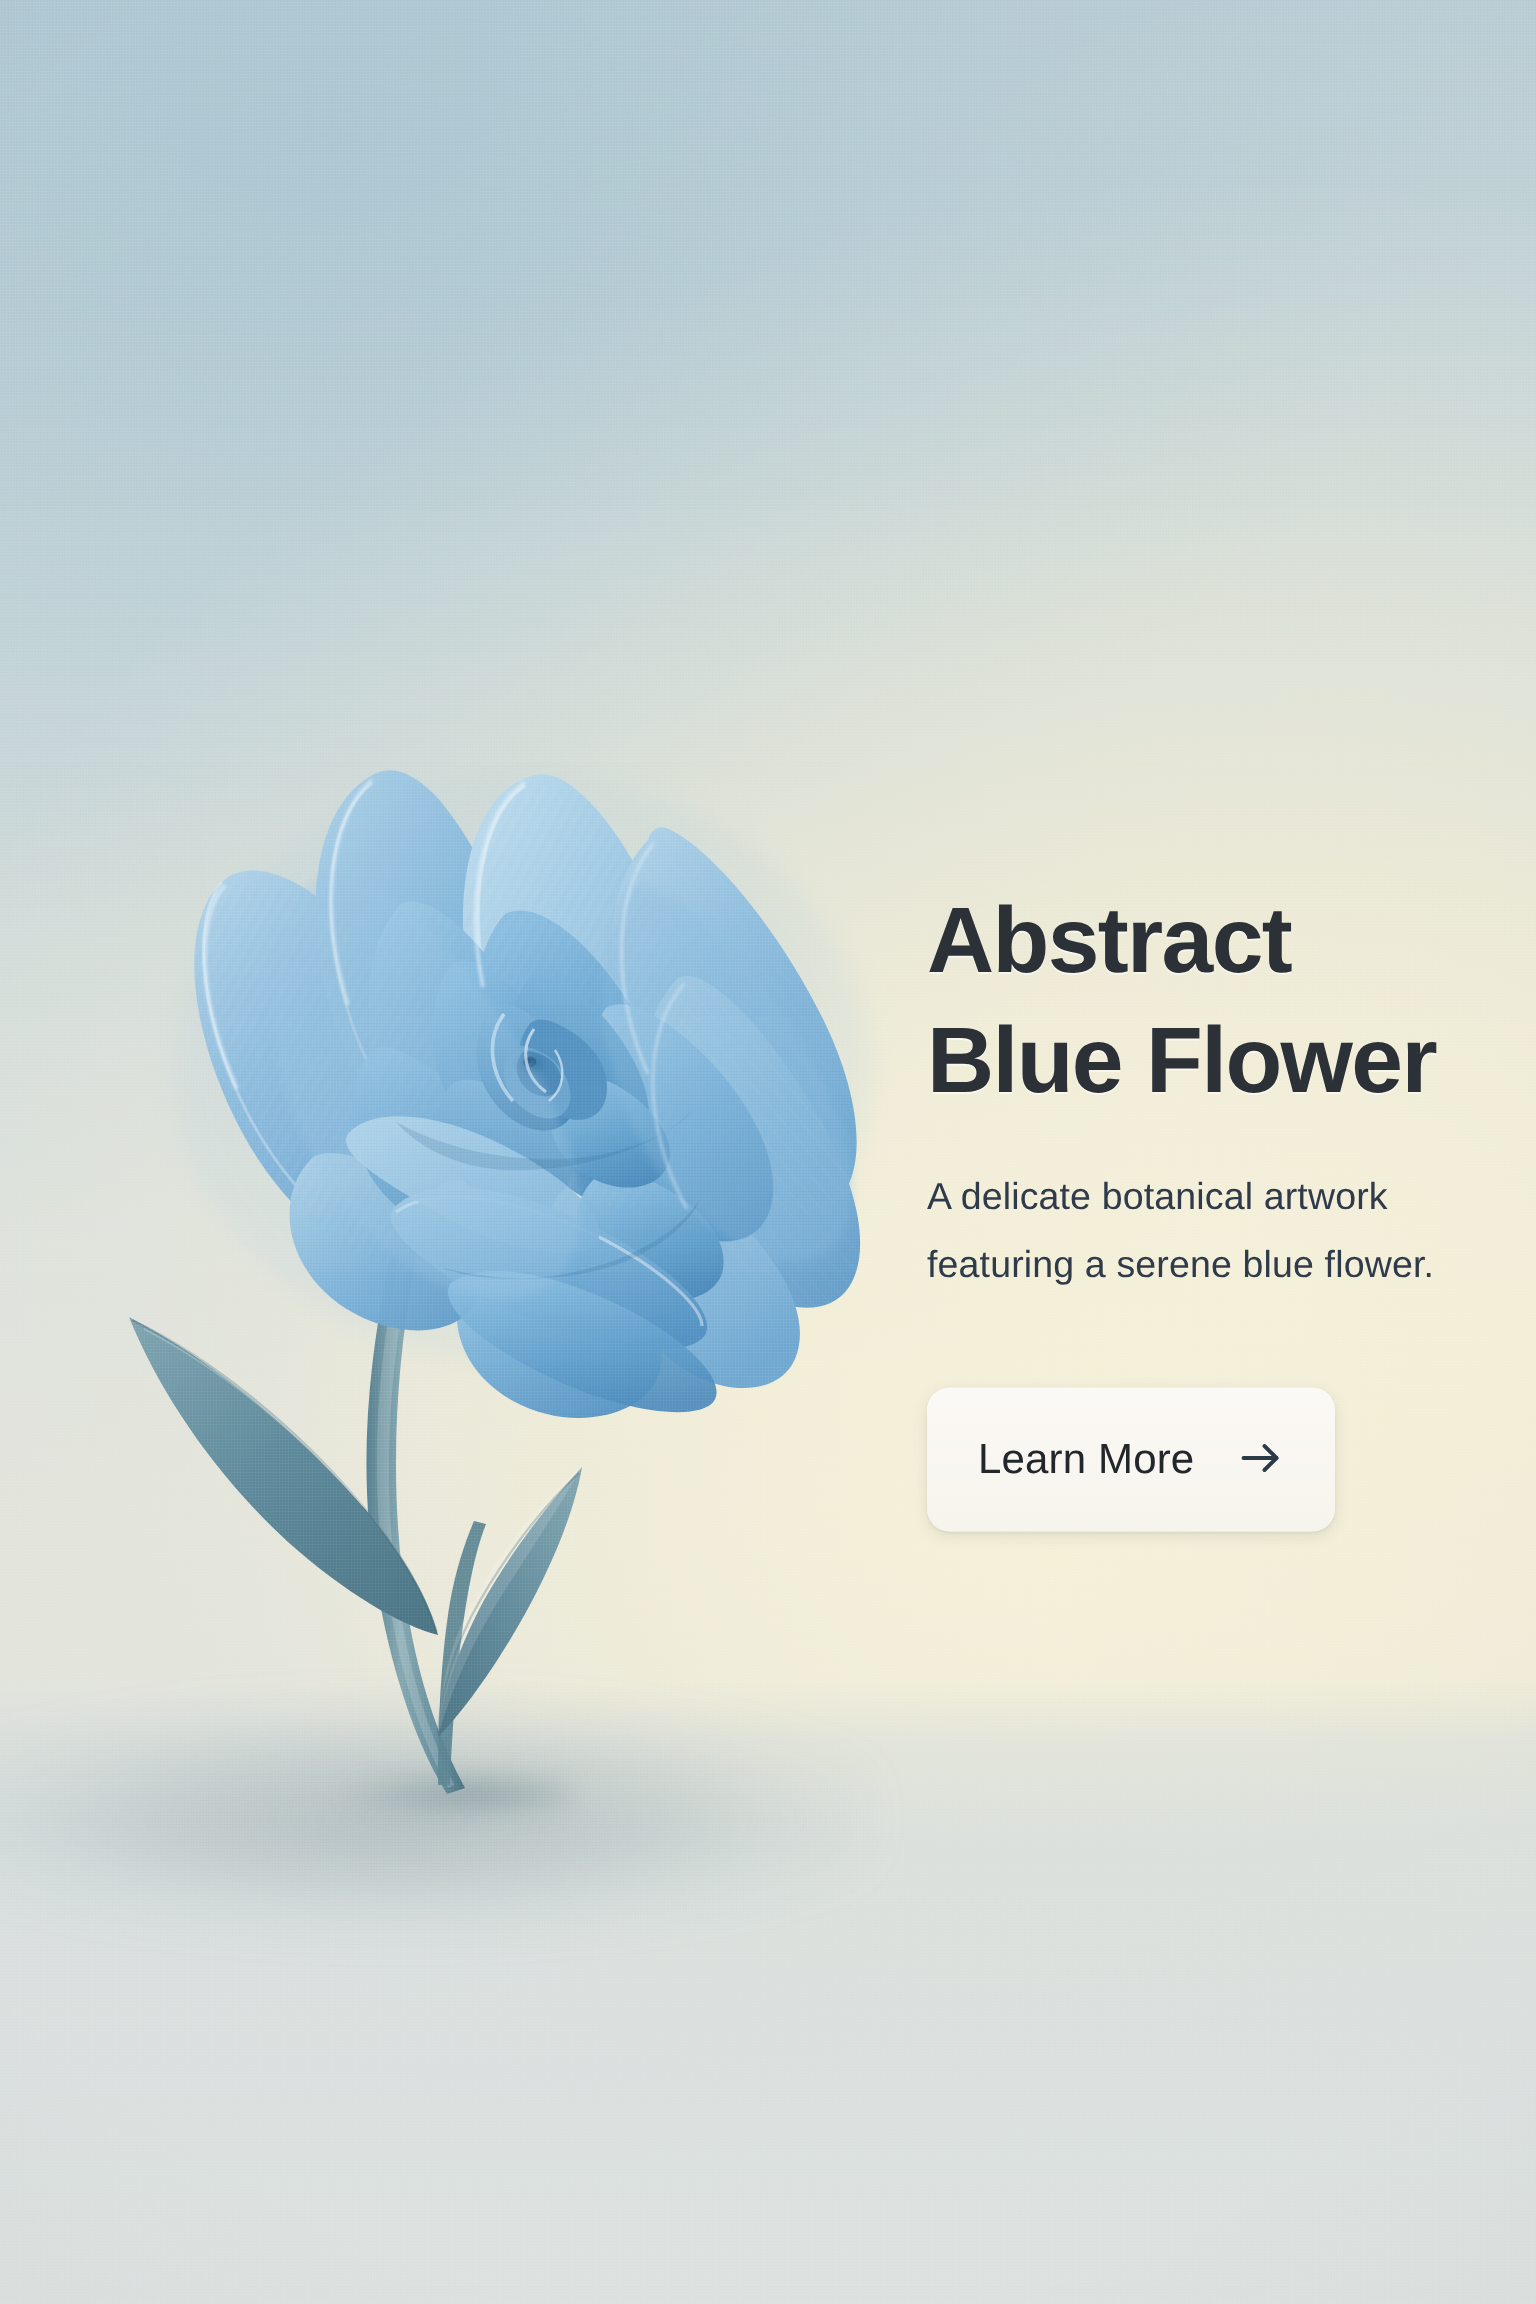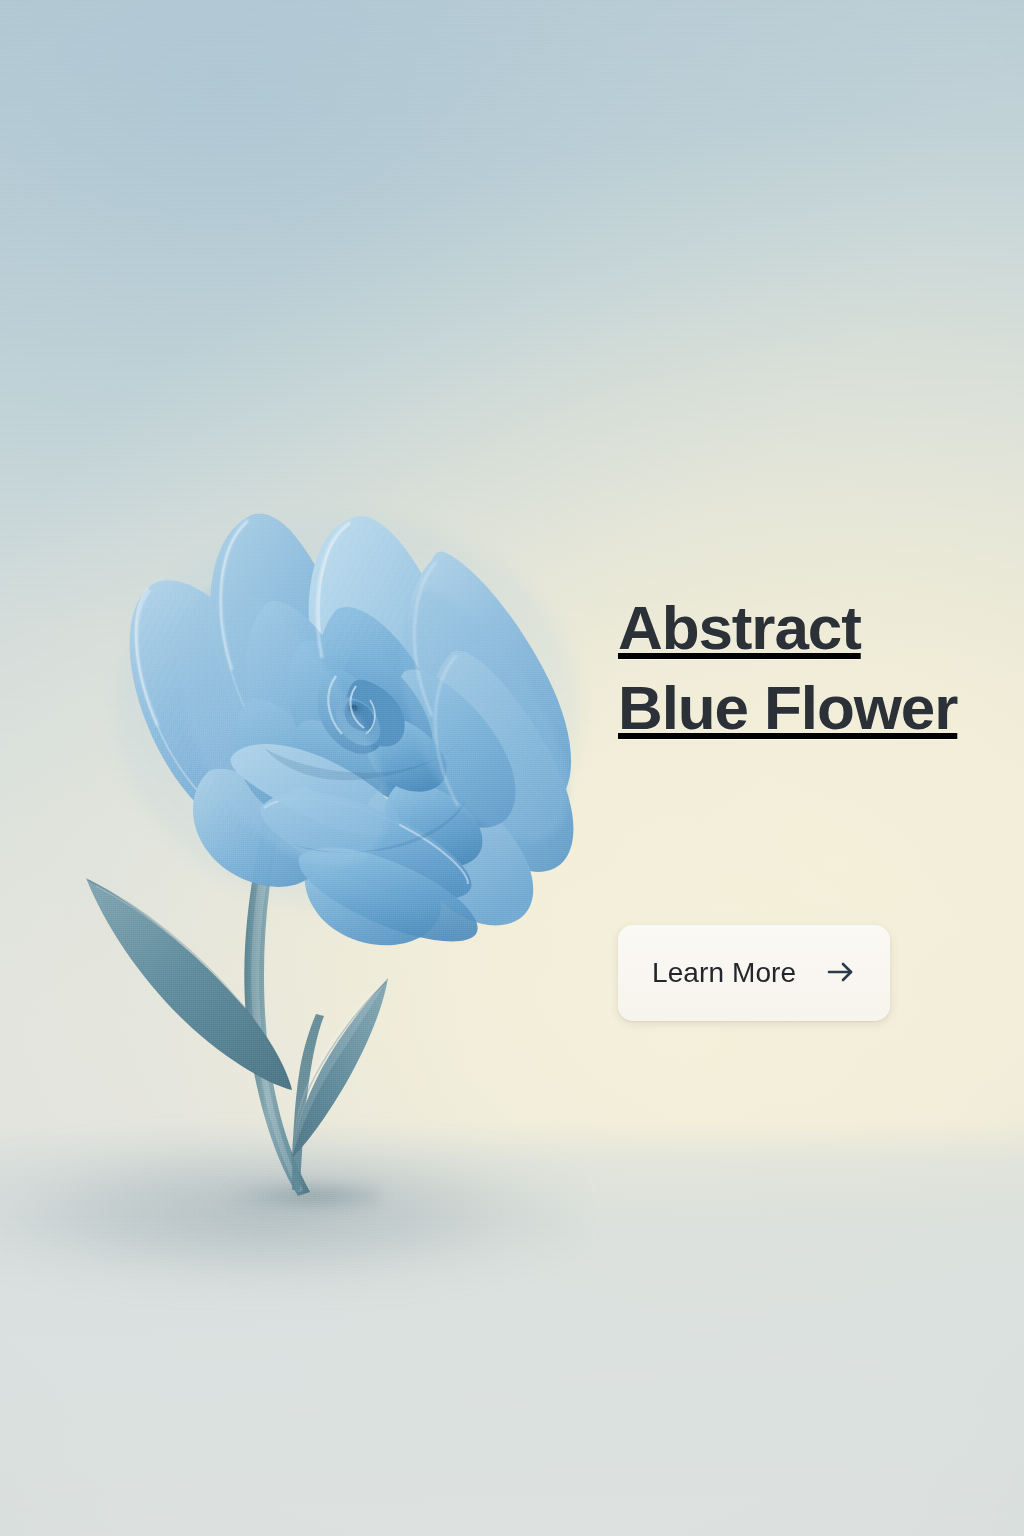--- a/index.html
+++ b/index.html
@@ -109,21 +109,20 @@
 
   
   #art { position:absolute; left:0; top:0; width:1024px; height:1536px; }
 
   
   .panel {
     position:absolute;
     left:618px;
     top:588px;
     width:360px;
-    text-decoration:underline;
   }
   .headline {
     font-size:62px;
     font-weight:700;
     line-height:80px;
     letter-spacing:-1.1px;
     color:#2b3137;
     text-shadow:0 1px 0 rgba(255,255,255,.55);
     white-space:pre-line;
   }
@@ -413,20 +412,21 @@
     </g>
   </svg>
 
   <div class="grain"></div>
   <div class="vignette"></div>
 
   <div class="panel">
     <h1 class="headline">Abstract
 Blue Flower</h1>
 
+    <p class="subtitle">A delicate botanical artwork featuring a serene blue flower.</p>
 
     <button class="cta">
       <span class="cta-label">Learn More</span>
       <span class="cta-arrow">
         <svg width="30" height="22" viewBox="0 0 30 22" fill="none" aria-hidden="true">
           <path d="M3 11 H25" stroke="#2b3a49" stroke-width="2.6" stroke-linecap="round"></path>
           <path d="M17 3 L25 11 L17 19" stroke="#2b3a49" stroke-width="2.6" stroke-linecap="round" stroke-linejoin="round"></path>
         </svg>
       </span>
     </button>

